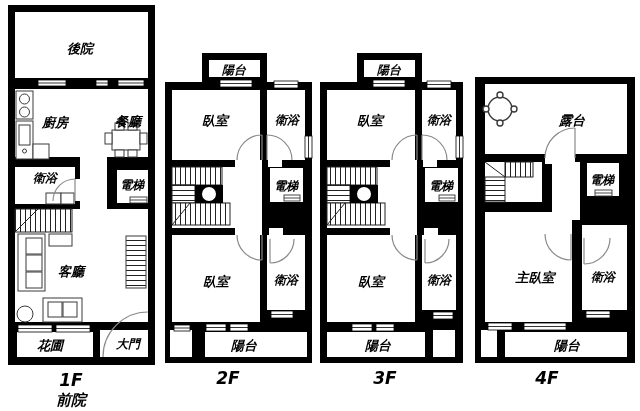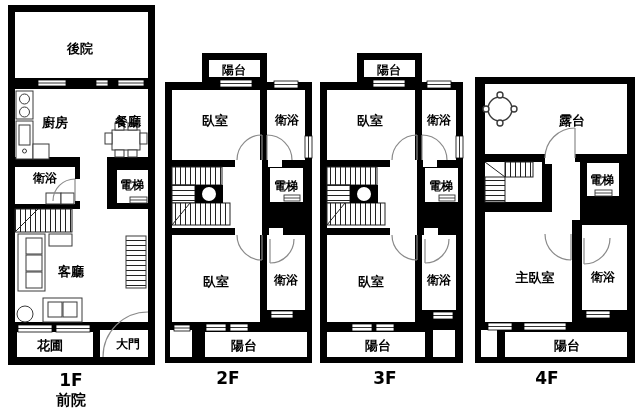--- a/index.html
+++ b/index.html
@@ -1,16 +1,16 @@
 <!DOCTYPE html>
 <html><head>
 <meta charset="utf-8">
 <style>
   html,body{margin:0;padding:0;background:#fff;}
-  #stage{position:relative;width:640px;height:411px;background:#fff;overflow:hidden;}
+  #stage{position:relative;width:640px;height:411px;background:#fff;overflow:hidden;font-style:italic;}
   svg{display:block;}
   text{font-family:"DejaVu Sans","Liberation Sans",sans-serif;font-weight:600;fill:#000;}
   .room-lbl{font-size:13px;}
   .room-lbl-sm{font-size:12px;}
   .floor-lbl{font-size:17px;font-weight:700;}
   .sub-lbl{font-size:15px;}
 </style>
 </head>
 <body>
 

